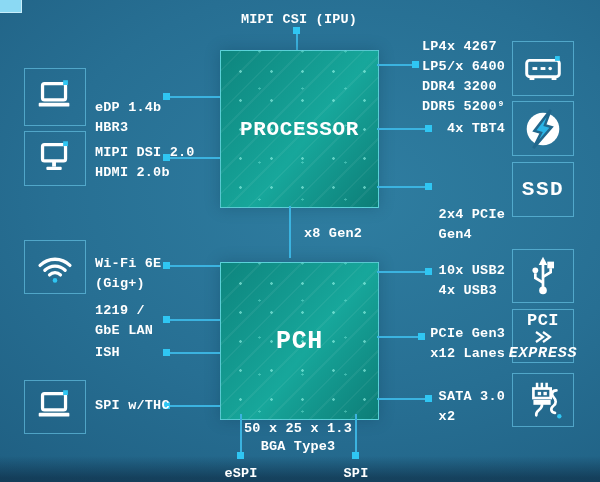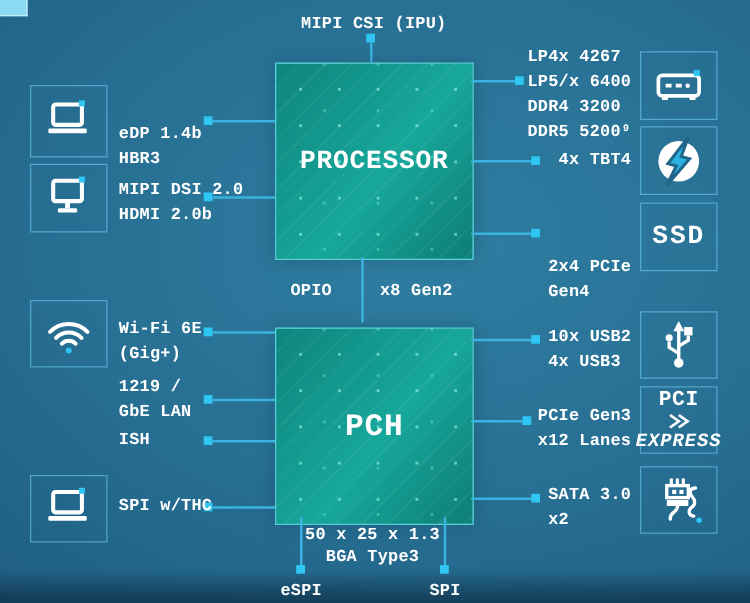--- a/index.html
+++ b/index.html
@@ -56,21 +56,20 @@
   <div class="v-line" style="left:296px;top:34px;height:16px;"></div>
 
   <div class="chip" style="top:50px;font-size:21px;">
     <span>PROCESSOR</span>
   </div>
   <div class="chip" style="top:262px;font-size:25px;">
     <span>PCH</span>
   </div>
 
   <div class="v-line" style="left:289px;top:206px;height:52px;"></div>
-  <div class="lbl lbl-c" style="left:220px;top:224px;width:58px;">OPIO</div>
   <div class="lbl lbl-c" style="left:302px;top:224px;width:62px;">x8 Gen2</div>
 
   <div class="lbl lbl-c" style="left:238px;top:420px;width:120px;line-height:18px;">
     <div>50 x 25 x 1.3</div>
     <div>BGA Type3</div>
   </div>
 
   <div class="v-line" style="left:240px;top:414px;height:40px;"></div>
   <div class="sq" style="left:237px;top:452px;"></div>
   <div class="lbl lbl-c" style="left:215px;top:464px;width:52px;">eSPI</div>

